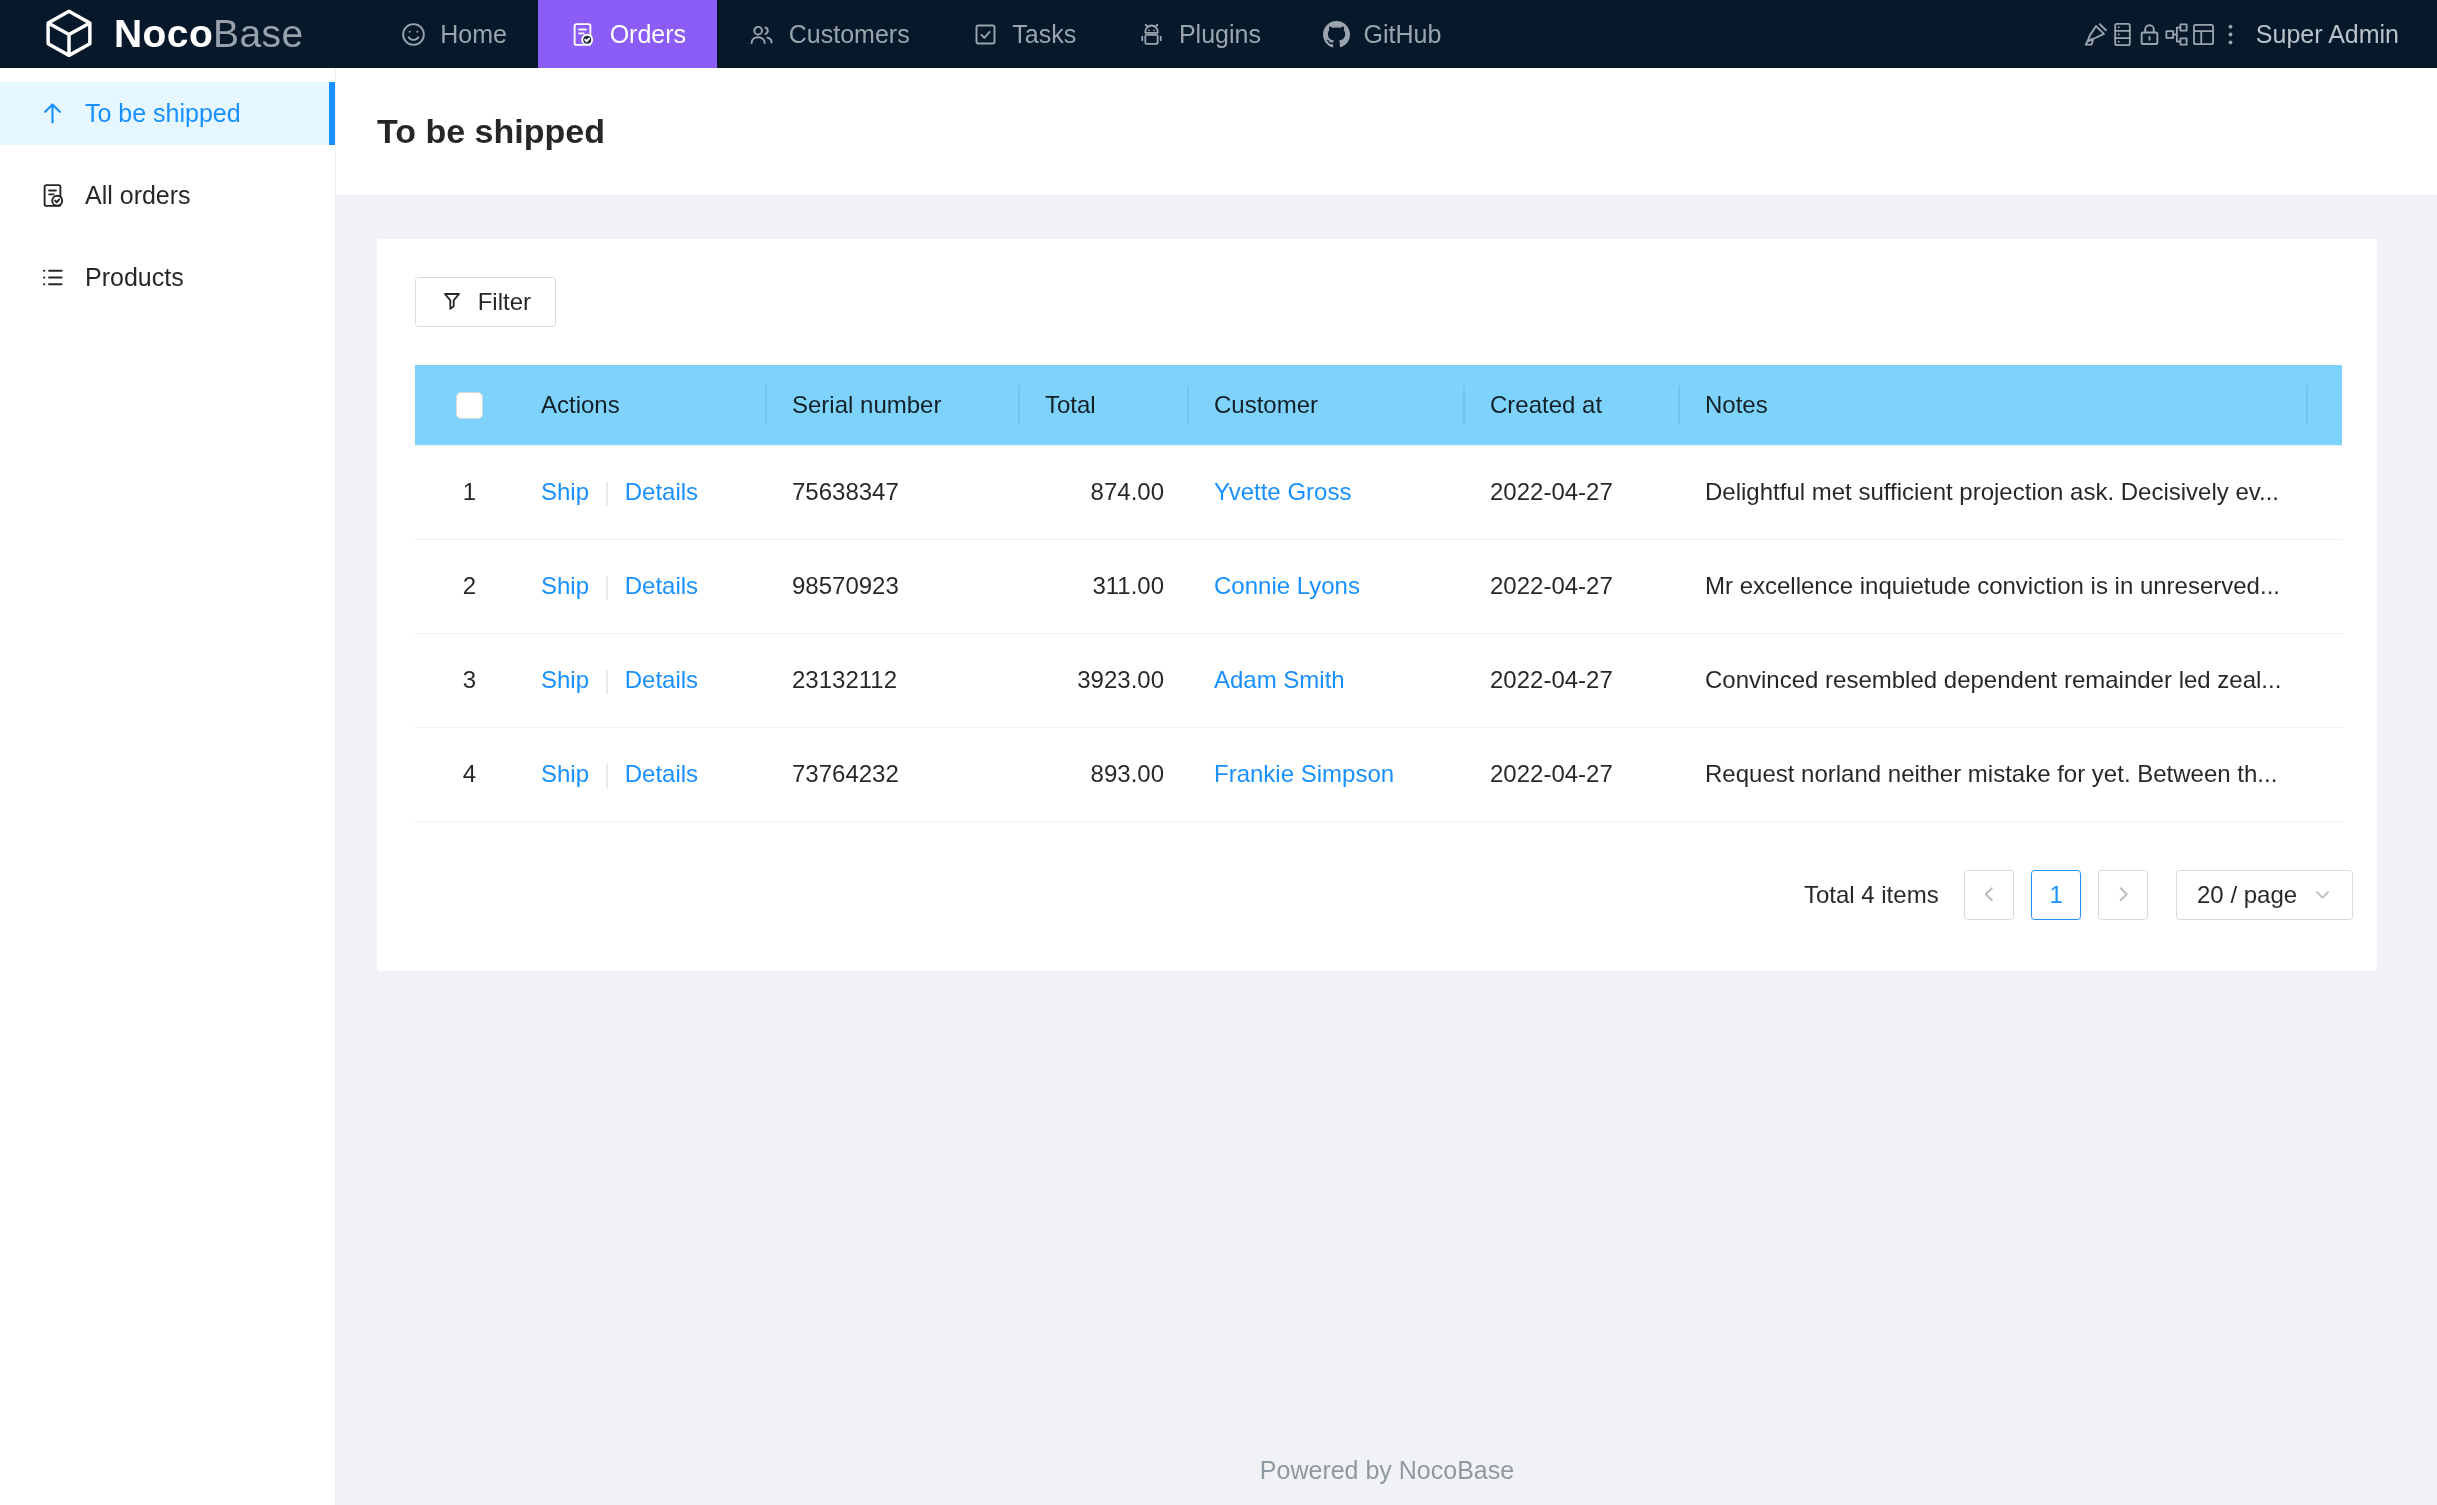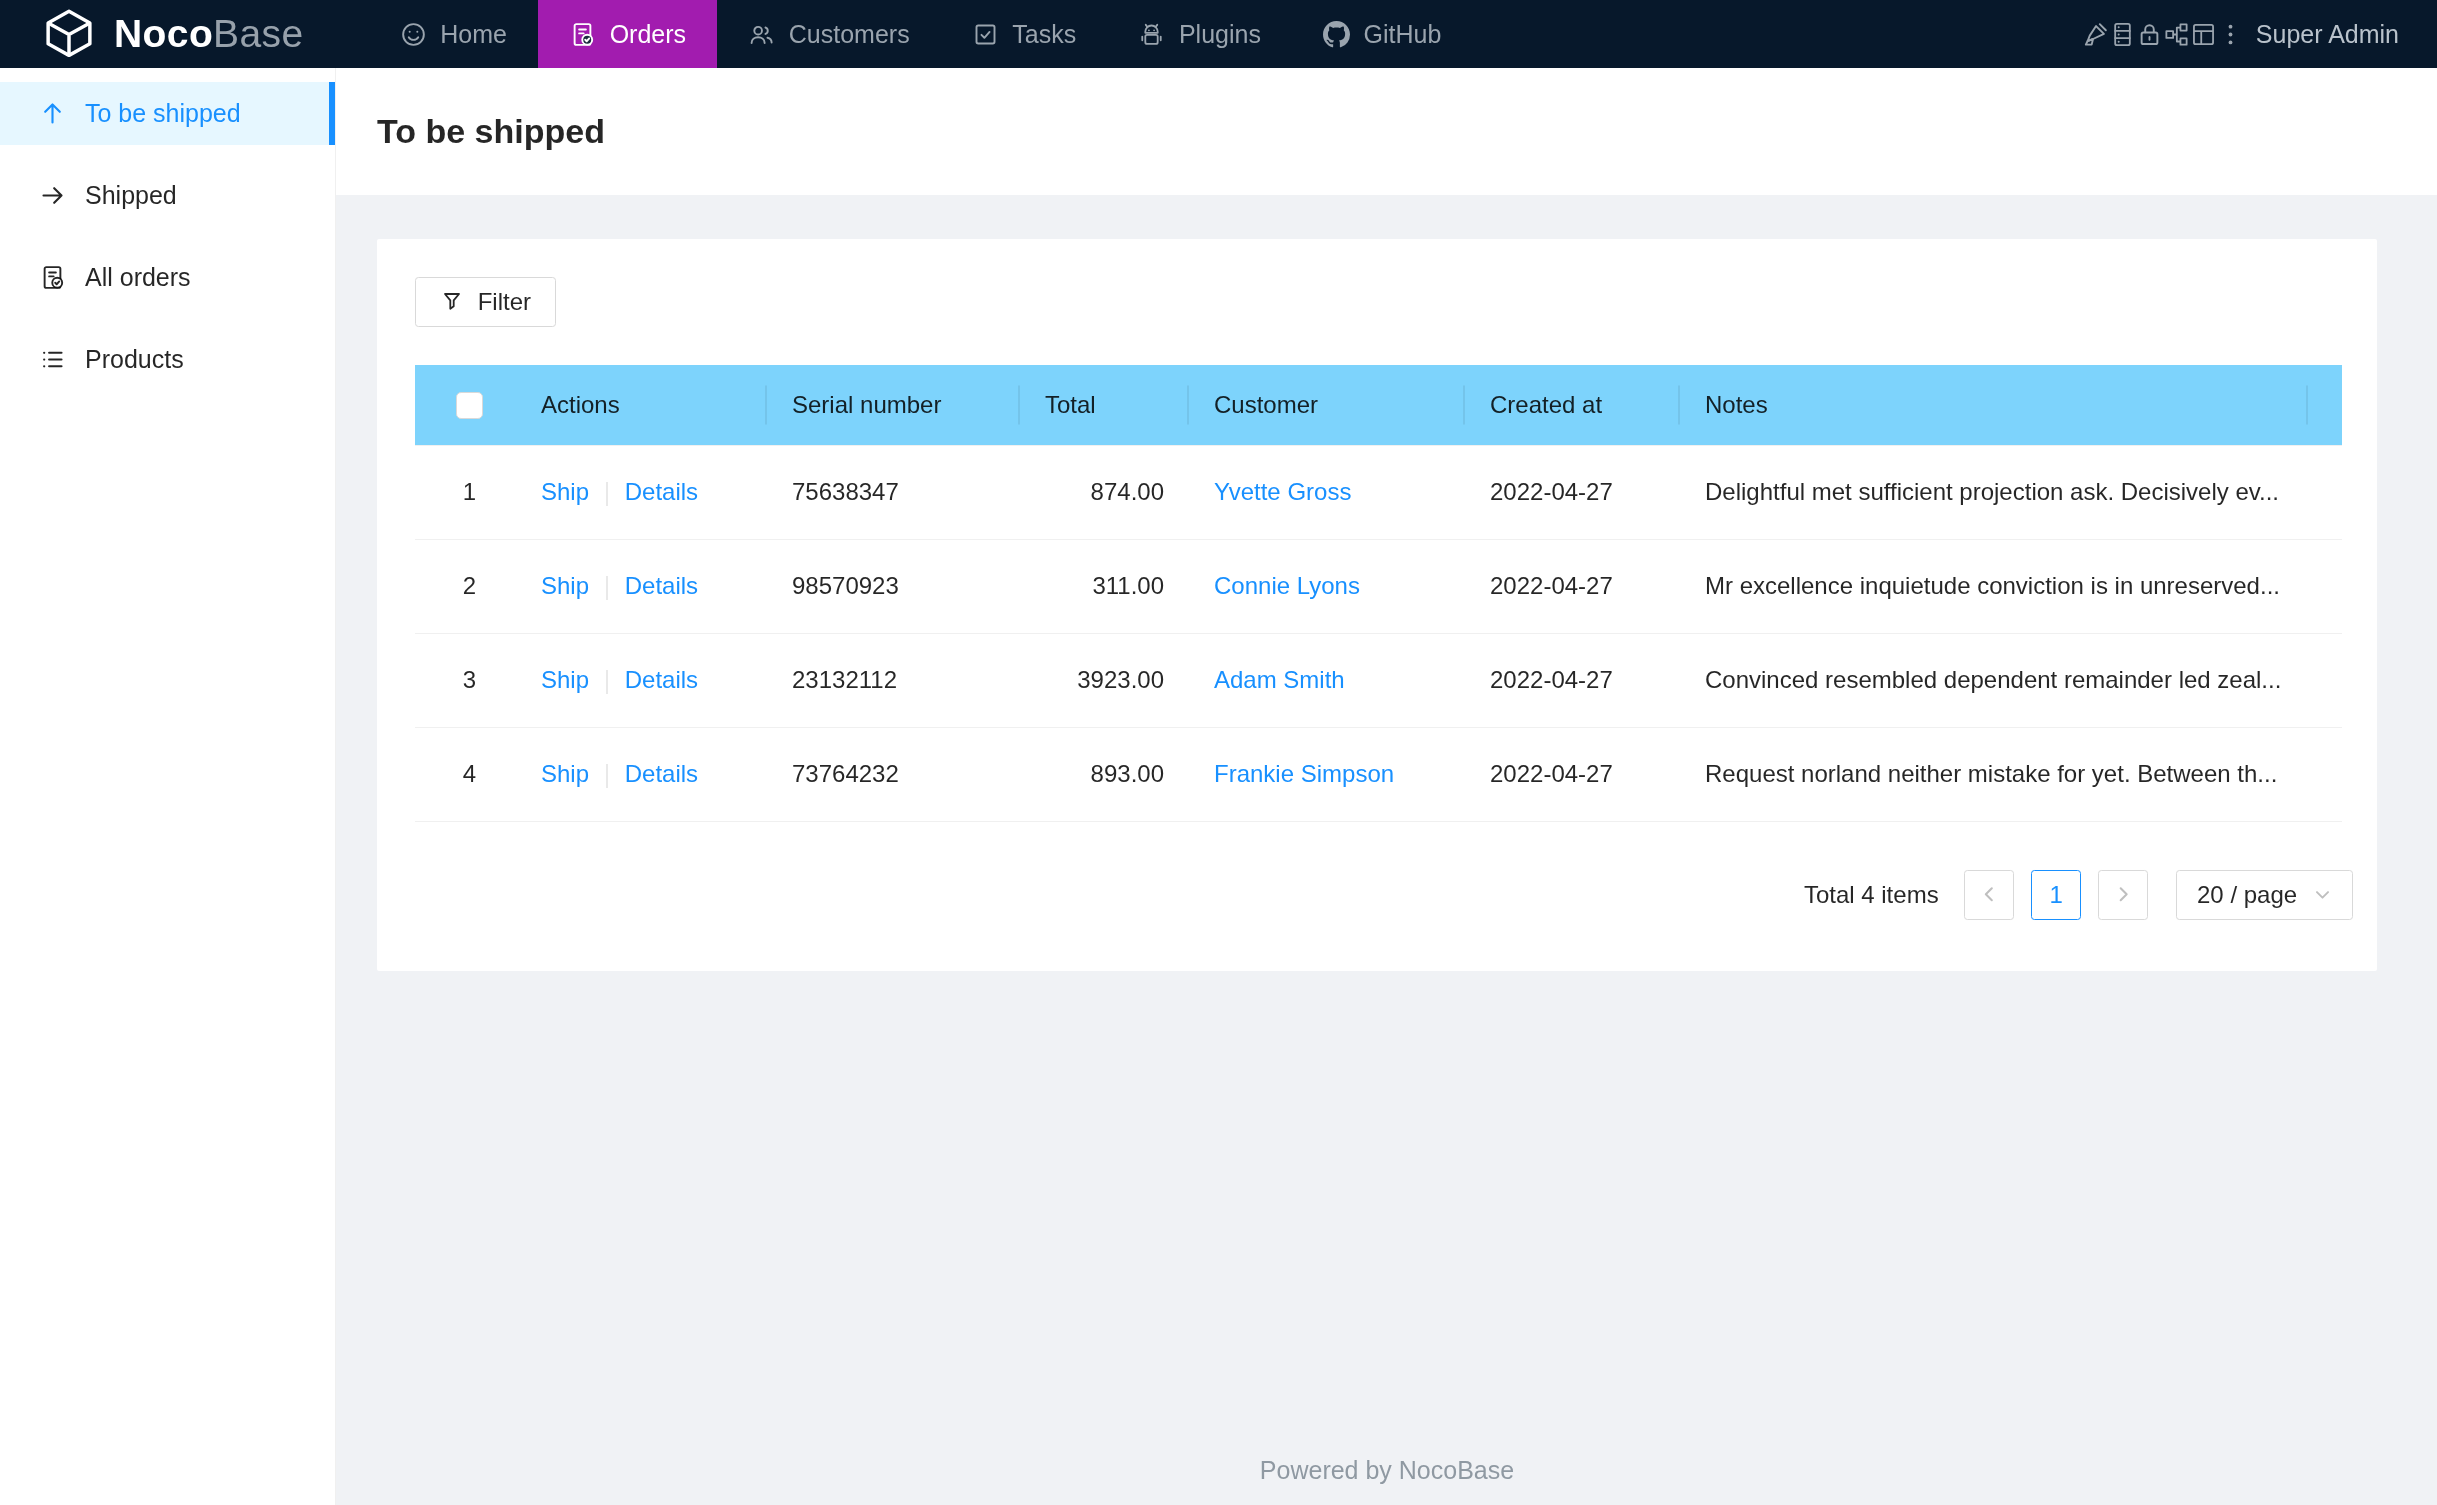--- a/index.html
+++ b/index.html
@@ -23,21 +23,21 @@
   .logo svg { width: 56px; height: 51px; }
   .brand { font-size: 39px; letter-spacing: 0.4px; white-space: nowrap; }
   .brand b { color: #ffffff; font-weight: 700; }
   .brand i { color: #97a1ab; font-style: normal; font-weight: 300; }
   .nav-items { display: flex; align-items: stretch; height: 68px; margin-left: 65px; }
   .nav-item {
     display: flex; align-items: center; gap: 13.7px;
     padding: 1px 31px; cursor: pointer; font-size: 25px; white-space: nowrap;
   }
   .nav-item svg { width: 27px; height: 27px; }
-  .nav-item.active { background: #a21caf; color: #ffffff; }
+  .nav-item.active { background: #8b5cf6; color: #ffffff; }
   .nav-right { margin-left: auto; display: flex; align-items: center; padding-right: 39px; }
   .tool-icon { width: 27px; height: 27px; cursor: pointer; color: #9aa4ae; }
   .tool-icon svg { width: 27px; height: 27px; display: block; }
   .user-name { color: #b9c2cb; font-size: 25px; cursor: pointer; margin-left: 12px; white-space: nowrap; }
 
   
   .body-wrap { flex: 1; display: flex; min-height: 0; }
   .sidebar {
     width: 336px; flex: 0 0 336px; background: #ffffff;
     border-right: 0.9px solid #f0f0f0; padding-top: 13.7px;
@@ -244,26 +244,20 @@
   </header>
 
   <div class="body-wrap">
 
     <aside class="sidebar">
       <div class="side-item active">
         <svg viewBox="0 0 24 24" fill="none" stroke="currentColor" stroke-width="1.9" stroke-linecap="round" stroke-linejoin="round">
           <path d="M12 20V4M5.5 10.5L12 4l6.5 6.5"></path>
         </svg>
         <span>To be shipped</span>
-      </div>
-      <div class="side-item">
-        <svg viewBox="0 0 24 24" fill="none" stroke="currentColor" stroke-width="1.9" stroke-linecap="round" stroke-linejoin="round">
-          <path d="M4 12h16M13.5 5.5L20 12l-6.5 6.5"></path>
-        </svg>
-        <span>Shipped</span>
       </div>
       <div class="side-item">
         <svg viewBox="0 0 24 24" fill="none" stroke="currentColor" stroke-width="1.7" stroke-linecap="round" stroke-linejoin="round">
           <rect x="5" y="2.8" width="14" height="18.4" rx="1.5"></rect>
             <path d="M9 7.5h6M9 11h4"></path>
           <circle cx="16.2" cy="16.6" r="4.4" fill="#ffffff"></circle>
             <path d="M14.4 16.7l1.3 1.3 2.3-2.5"></path>
         </svg>
         <span>All orders</span>
       </div>

